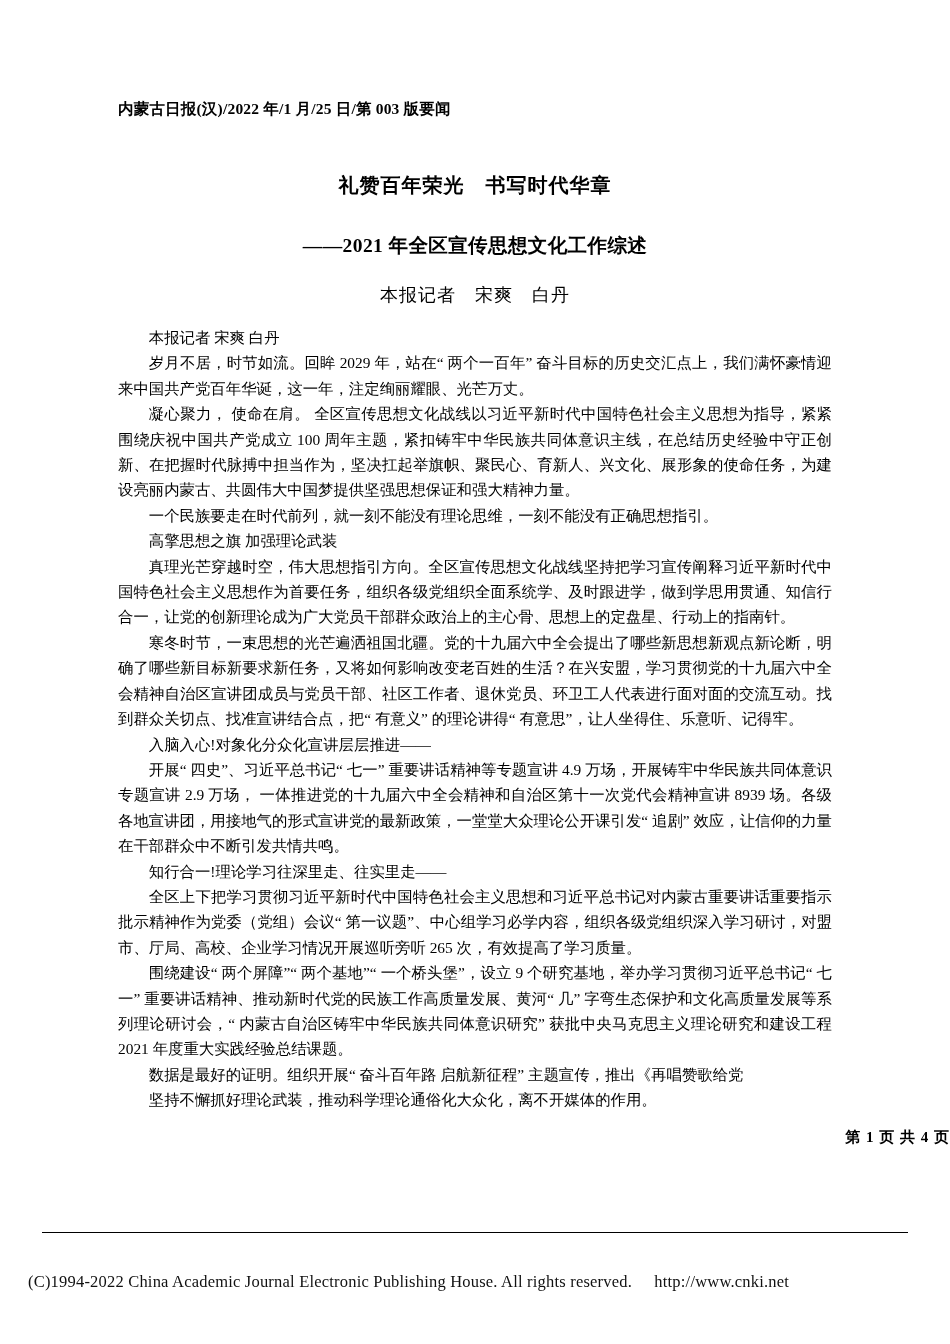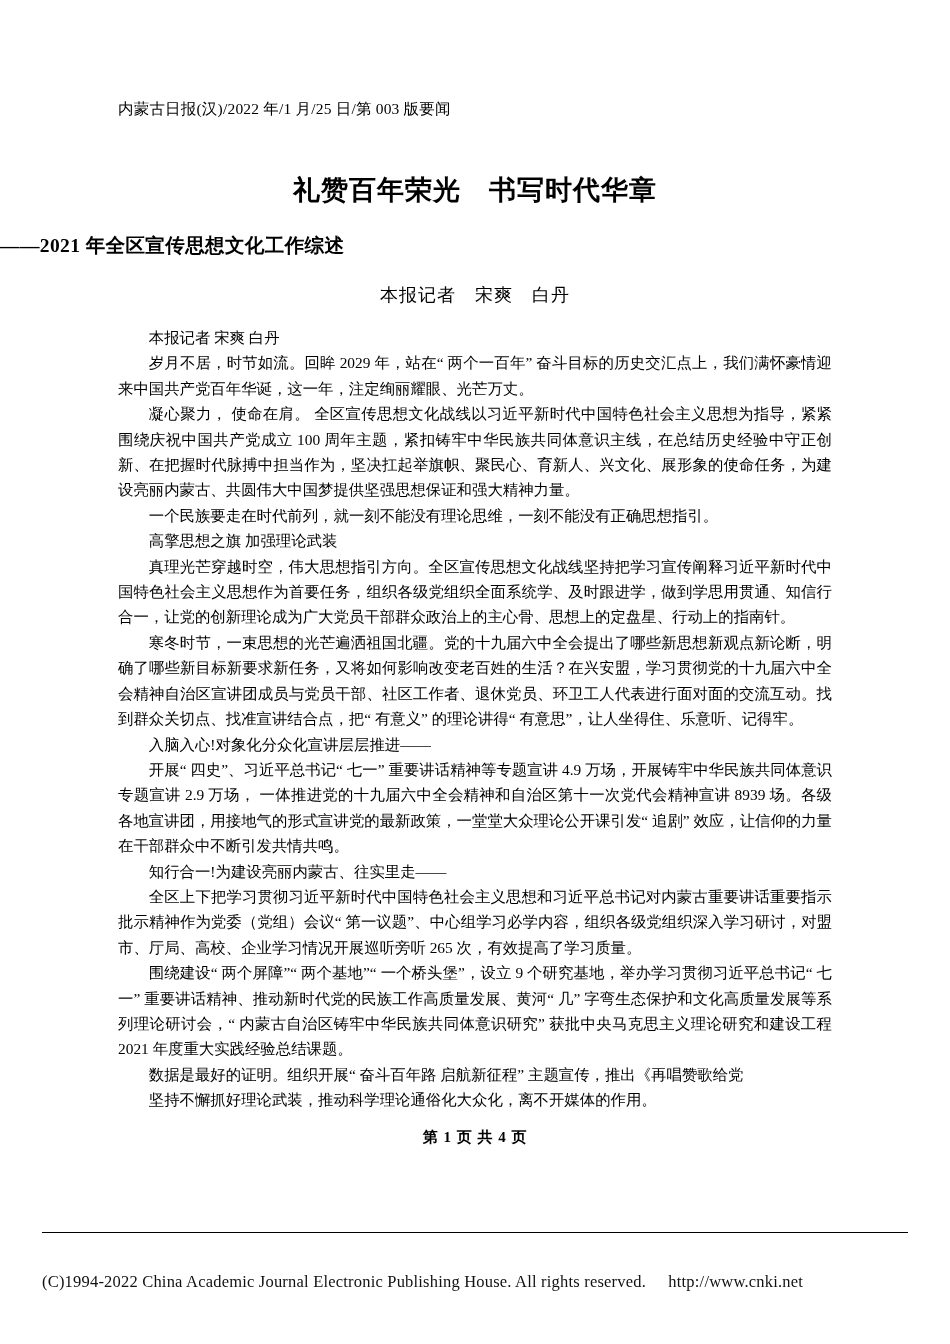--- a/index.html
+++ b/index.html
@@ -20,40 +20,40 @@
     width: 950px;
     height: 1344px;
     box-sizing: border-box;
   }
   .source-line {
     position: absolute;
     top: 96px;
     left: 118px;
     width: 700px;
     font-size: 15.5px;
-    font-weight: normal;
+    font-weight: bold;
     line-height: 26px;
     letter-spacing: 0.2px;
   }
   .doc-title {
     position: absolute;
     top: 172px;
     left: 0;
     width: 950px;
     text-align: center;
-    font-size: 27px;
+    font-size: 20px;
     font-weight: bold;
     letter-spacing: 1px;
   }
   .doc-subtitle {
     position: absolute;
     top: 232px;
     left: 0;
     width: 950px;
-    text-align: left;
+    text-align: center;
     font-size: 19.5px;
     font-weight: bold;
     letter-spacing: 0.4px;
   }
   .byline {
     position: absolute;
     top: 283px;
     left: 0;
     width: 950px;
     text-align: center;
@@ -72,37 +72,37 @@
   }
   .body-text p {
     margin: 0;
     text-indent: 2em;
   }
   .footer-pager {
     position: absolute;
     top: 1128px;
     left: 0;
     width: 950px;
-    text-align: center;
+    text-align: right;
     font-size: 15px;
     font-weight: bold;
     letter-spacing: 1px;
   }
   .hr-rule {
     position: absolute;
     top: 1232px;
     left: 42px;
     width: 866px;
     height: 1px;
     background: #000000;
   }
   .copyright {
     position: absolute;
     top: 1272px;
-    left: 42px;
+    left: 28px;
     width: 880px;
     font-size: 16.5px;
     font-family: "Liberation Serif", "DejaVu Serif", serif;
     letter-spacing: 0.2px;
     color: #111111;
     white-space: nowrap;
   }
   .copyright .url {
     margin-left: 18px;
   }
@@ -123,21 +123,21 @@
   <div class="body-text">
     <p>本报记者 宋爽 白丹</p>
     <p>岁月不居，时节如流。回眸 2029 年，站在“ 两个一百年” 奋斗目标的历史交汇点上，我们满怀豪情迎来中国共产党百年华诞，这一年，注定绚丽耀眼、光芒万丈。</p>
     <p>凝心聚力， 使命在肩。 全区宣传思想文化战线以习近平新时代中国特色社会主义思想为指导，紧紧围绕庆祝中国共产党成立 100 周年主题，紧扣铸牢中华民族共同体意识主线，在总结历史经验中守正创新、在把握时代脉搏中担当作为，坚决扛起举旗帜、聚民心、育新人、兴文化、展形象的使命任务，为建设亮丽内蒙古、共圆伟大中国梦提供坚强思想保证和强大精神力量。</p>
     <p>一个民族要走在时代前列，就一刻不能没有理论思维，一刻不能没有正确思想指引。</p>
     <p>高擎思想之旗 加强理论武装</p>
     <p>真理光芒穿越时空，伟大思想指引方向。全区宣传思想文化战线坚持把学习宣传阐释习近平新时代中国特色社会主义思想作为首要任务，组织各级党组织全面系统学、及时跟进学，做到学思用贯通、知信行合一，让党的创新理论成为广大党员干部群众政治上的主心骨、思想上的定盘星、行动上的指南针。</p>
     <p>寒冬时节，一束思想的光芒遍洒祖国北疆。党的十九届六中全会提出了哪些新思想新观点新论断，明确了哪些新目标新要求新任务，又将如何影响改变老百姓的生活？在兴安盟，学习贯彻党的十九届六中全会精神自治区宣讲团成员与党员干部、社区工作者、退休党员、环卫工人代表进行面对面的交流互动。找到群众关切点、找准宣讲结合点，把“ 有意义” 的理论讲得“ 有意思”，让人坐得住、乐意听、记得牢。</p>
     <p>入脑入心!对象化分众化宣讲层层推进——</p>
     <p>开展“ 四史”、习近平总书记“ 七一” 重要讲话精神等专题宣讲 4.9 万场，开展铸牢中华民族共同体意识专题宣讲 2.9 万场， 一体推进党的十九届六中全会精神和自治区第十一次党代会精神宣讲 8939 场。各级各地宣讲团，用接地气的形式宣讲党的最新政策，一堂堂大众理论公开课引发“ 追剧” 效应，让信仰的力量在干部群众中不断引发共情共鸣。</p>
-    <p>知行合一!为建设亮丽内蒙古、往实里走——</p>
+    <p>知行合一!理论学习往深里走、往实里走——</p>
     <p>全区上下把学习贯彻习近平新时代中国特色社会主义思想和习近平总书记对内蒙古重要讲话重要指示批示精神作为党委（党组）会议“ 第一议题”、中心组学习必学内容，组织各级党组织深入学习研讨，对盟市、厅局、高校、企业学习情况开展巡听旁听 265 次，有效提高了学习质量。</p>
     <p>围绕建设“ 两个屏障”“ 两个基地”“ 一个桥头堡”，设立 9 个研究基地，举办学习贯彻习近平总书记“ 七一” 重要讲话精神、推动新时代党的民族工作高质量发展、黄河“ 几” 字弯生态保护和文化高质量发展等系列理论研讨会，“ 内蒙古自治区铸牢中华民族共同体意识研究” 获批中央马克思主义理论研究和建设工程 2021 年度重大实践经验总结课题。</p>
     <p>数据是最好的证明。组织开展“ 奋斗百年路 启航新征程” 主题宣传，推出《再唱赞歌给党</p>
     <p>坚持不懈抓好理论武装，推动科学理论通俗化大众化，离不开媒体的作用。</p>
   </div>
 
   <div class="footer-pager">第 1 页 共 4 页</div>
 
   <div class="hr-rule"></div>
 

